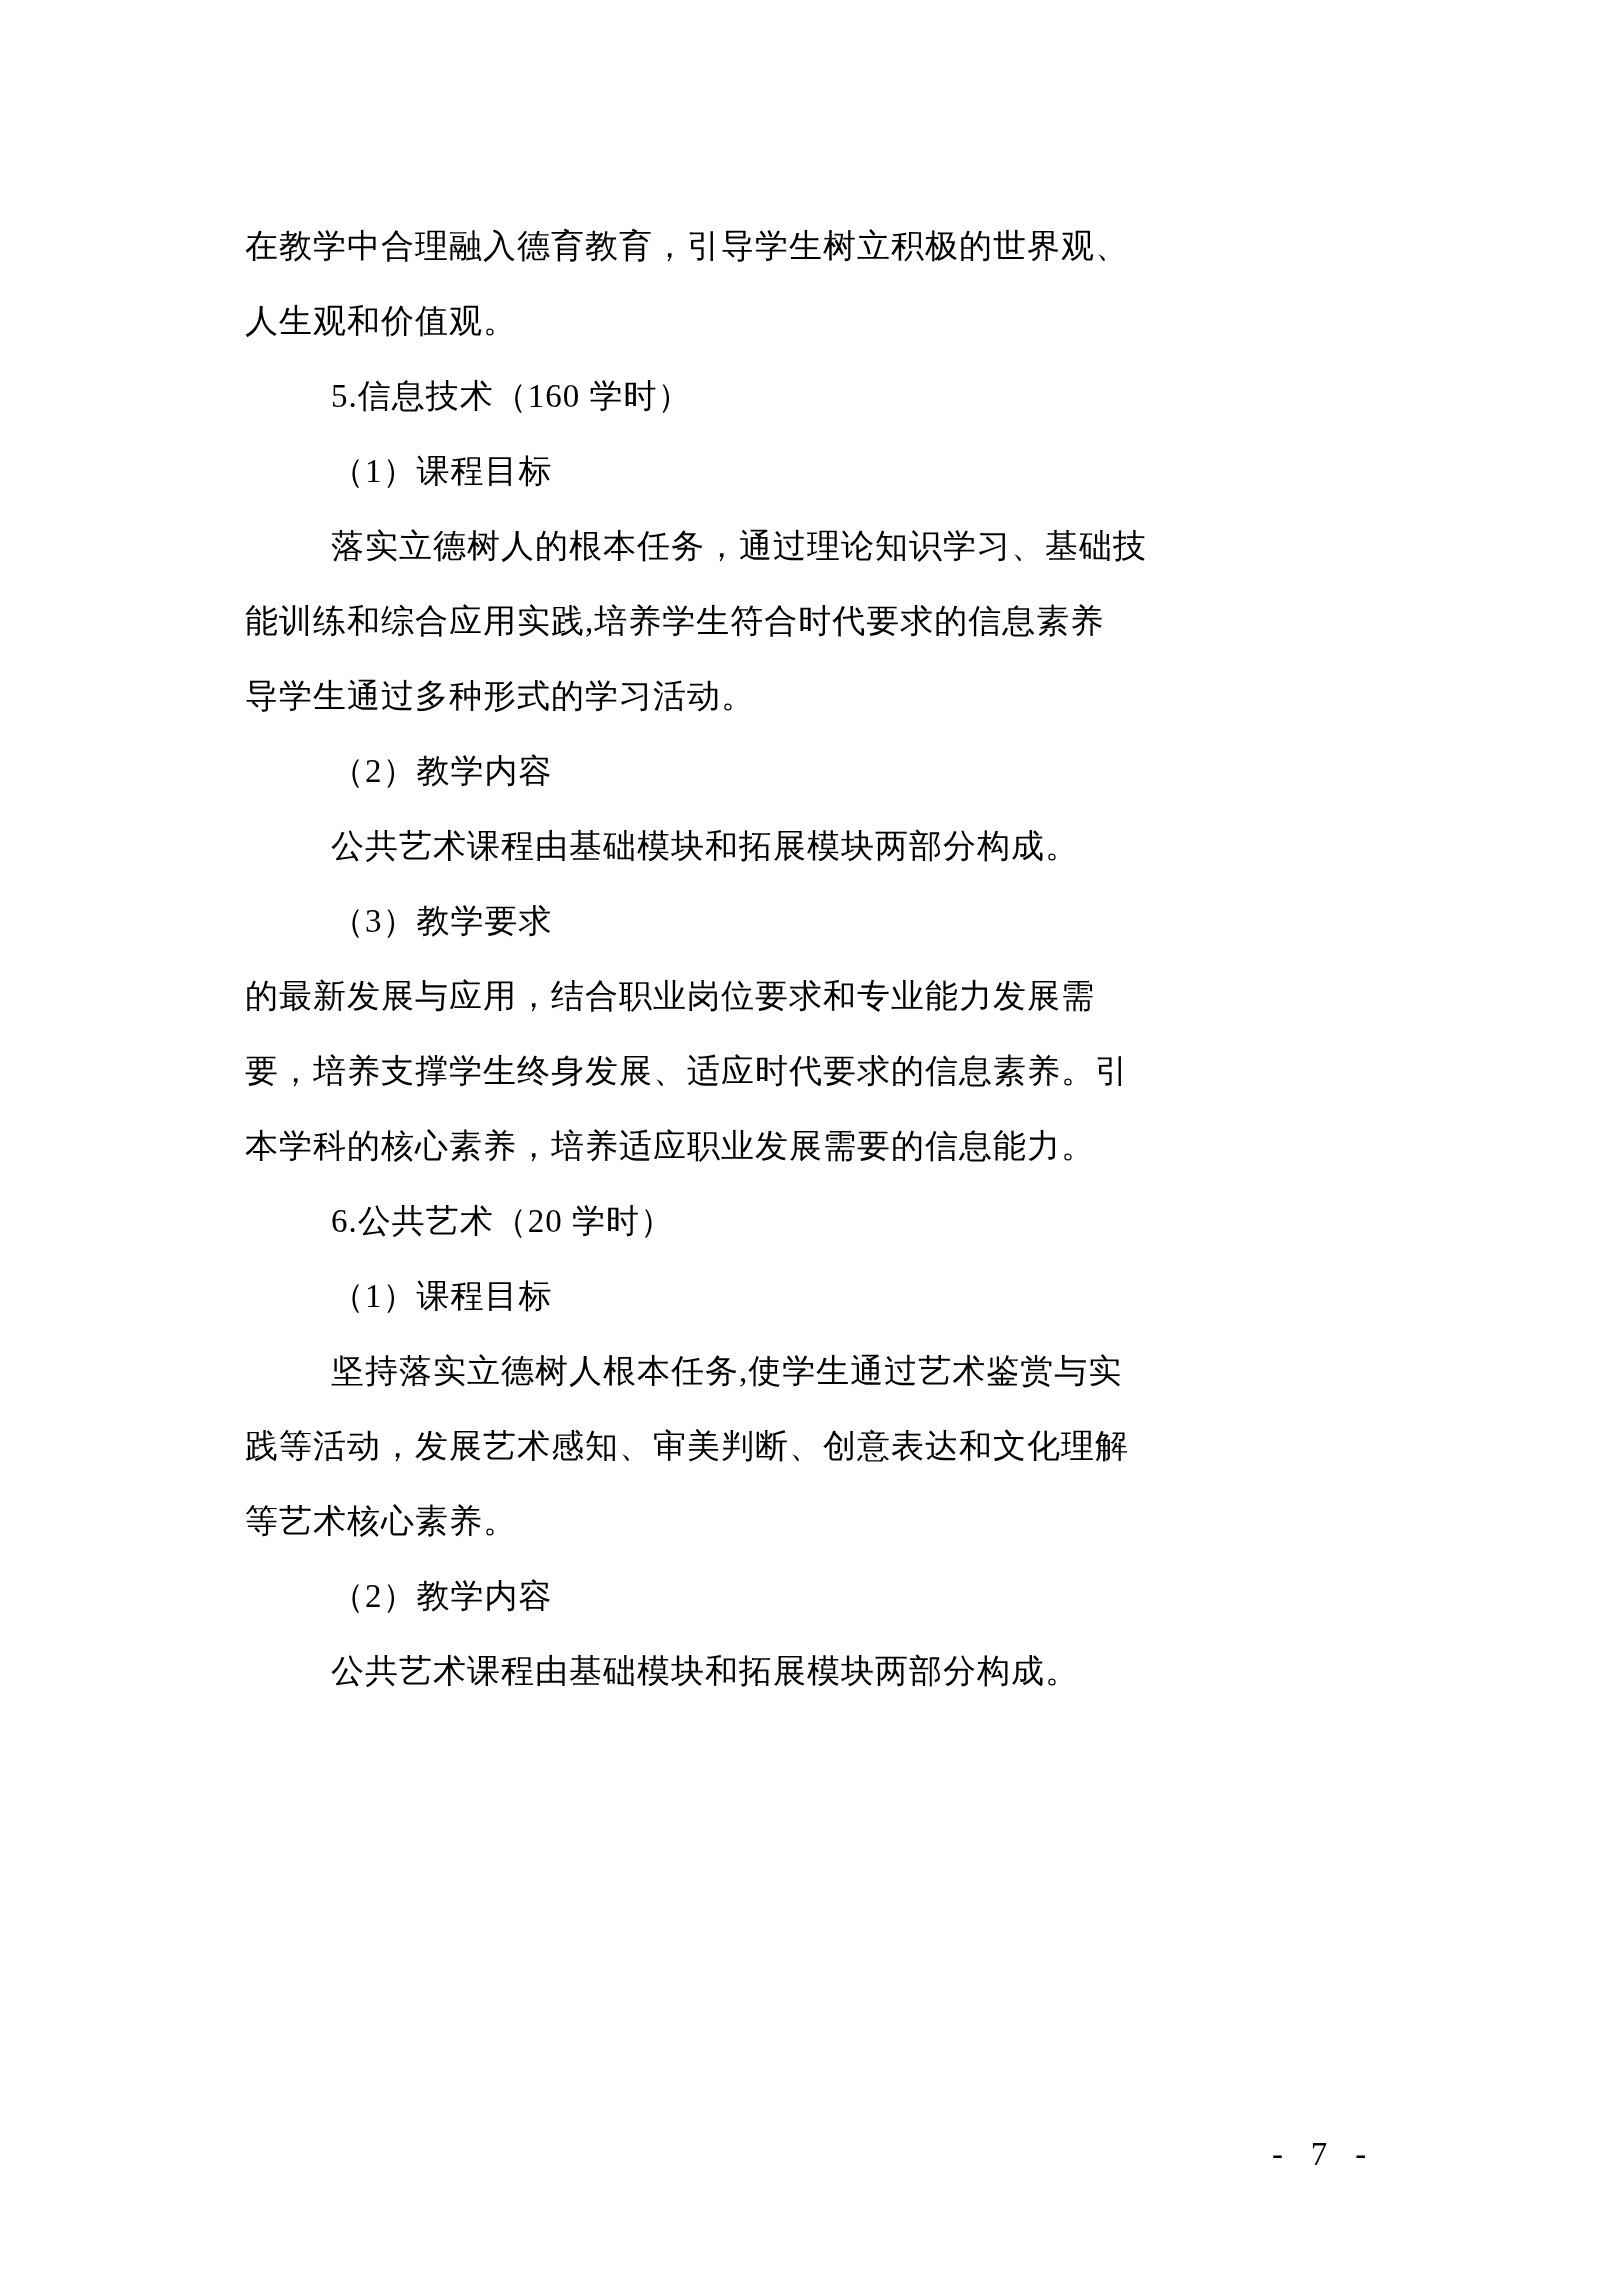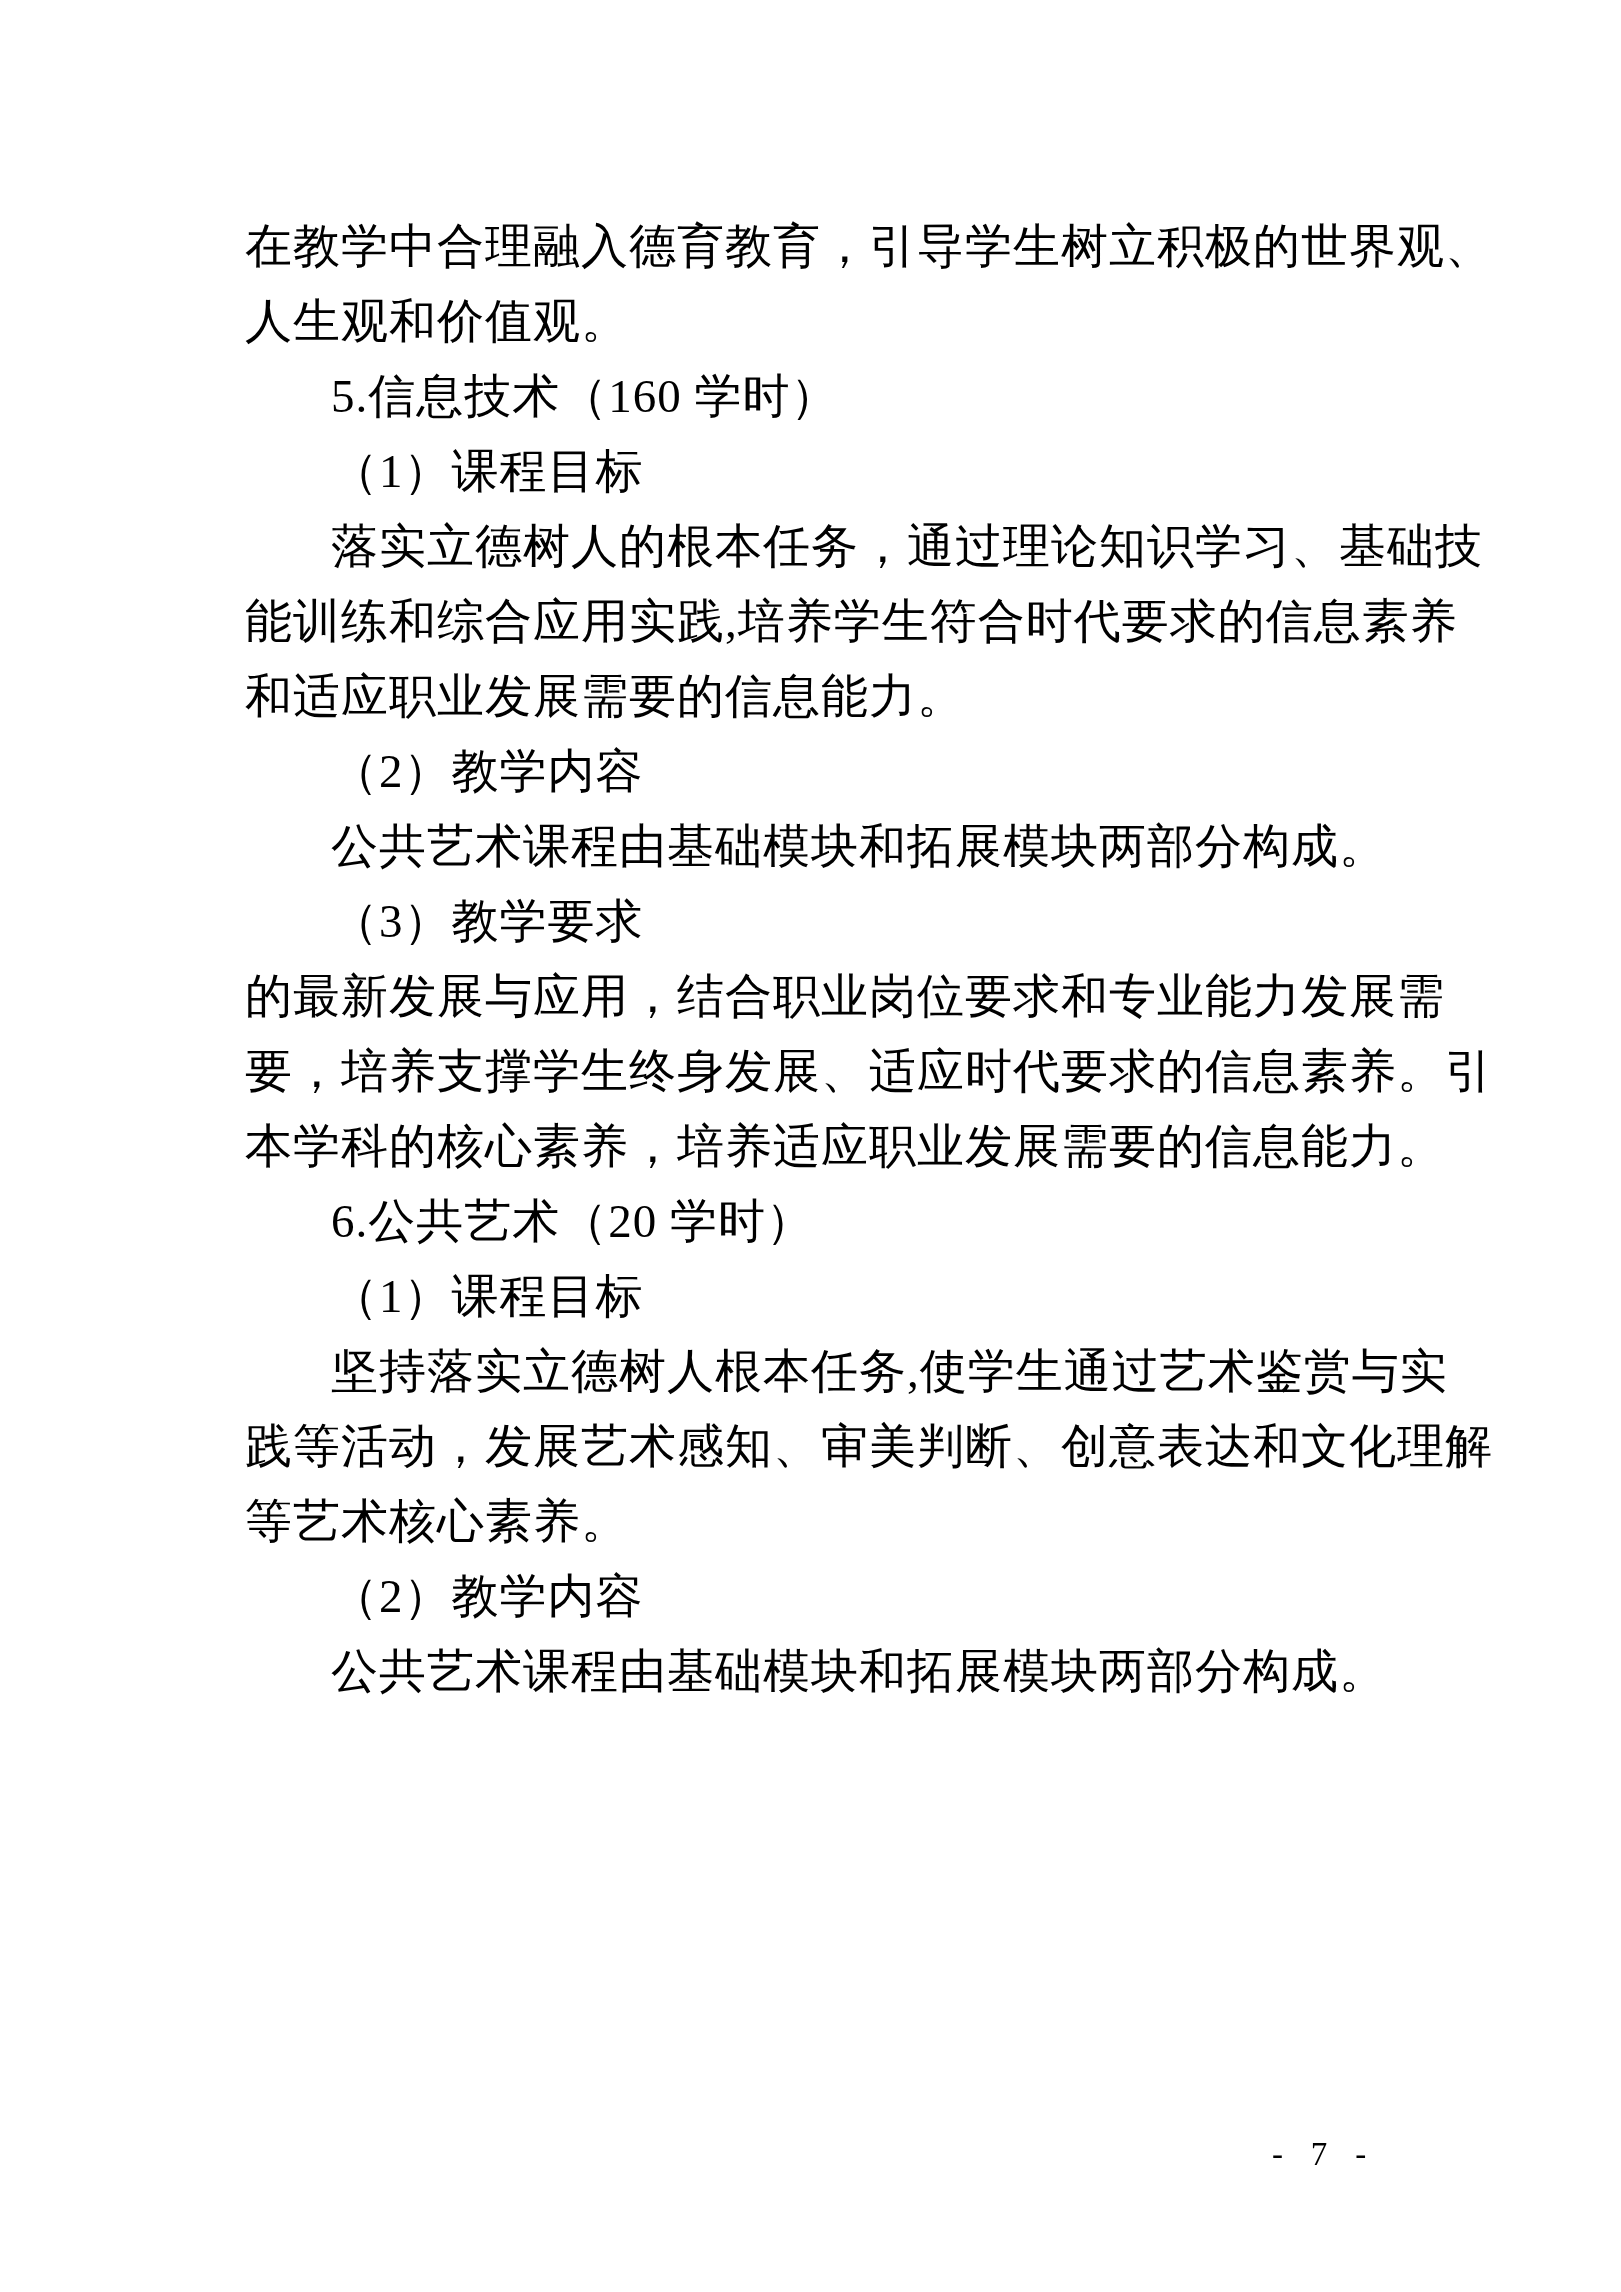--- a/index.html
+++ b/index.html
@@ -18,21 +18,21 @@
   }
   .text-block {
     position: absolute;
     left: 245px;
     top: 209px;
     width: 1127px;
   }
   .line {
     height: 75px;
     line-height: 75px;
-    font-size: 47px;
+    font-size: 33px;
     white-space: nowrap;
     letter-spacing: 1px;
   }
   .line.indent {
     text-indent: 86px;
   }
   .heading-bold {
     font-weight: normal;
   }
   .page-number {
@@ -54,21 +54,21 @@
   <div class="text-block">
 
     <div class="line">在教学中合理融入德育教育，引导学生树立积极的世界观、</div>
     <div class="line">人生观和价值观。</div>
 
     <div class="line indent"><span class="heading-bold">5.信息技术</span><span>（160 学时）</span></div>
 
     <div class="line indent">（1）课程目标</div>
     <div class="line indent">落实立德树人的根本任务，通过理论知识学习、基础技</div>
     <div class="line">能训练和综合应用实践,培养学生符合时代要求的信息素养</div>
-    <div class="line">和适应职业发展需要的信息能力。</div>
+    <div class="line">导学生通过多种形式的学习活动。</div>
     <div class="line indent">（2）教学内容</div>
     <div class="line indent">公共艺术课程由基础模块和拓展模块两部分构成。</div>
     <div class="line indent">（3）教学要求</div>
     <div class="line">的最新发展与应用，结合职业岗位要求和专业能力发展需</div>
     <div class="line">要，培养支撑学生终身发展、适应时代要求的信息素养。引</div>
     <div class="line">本学科的核心素养，培养适应职业发展需要的信息能力。</div>
 
     <div class="line indent"><span class="heading-bold">6.公共艺术</span><span>（20 学时）</span></div>
 
     <div class="line indent">（1）课程目标</div>

